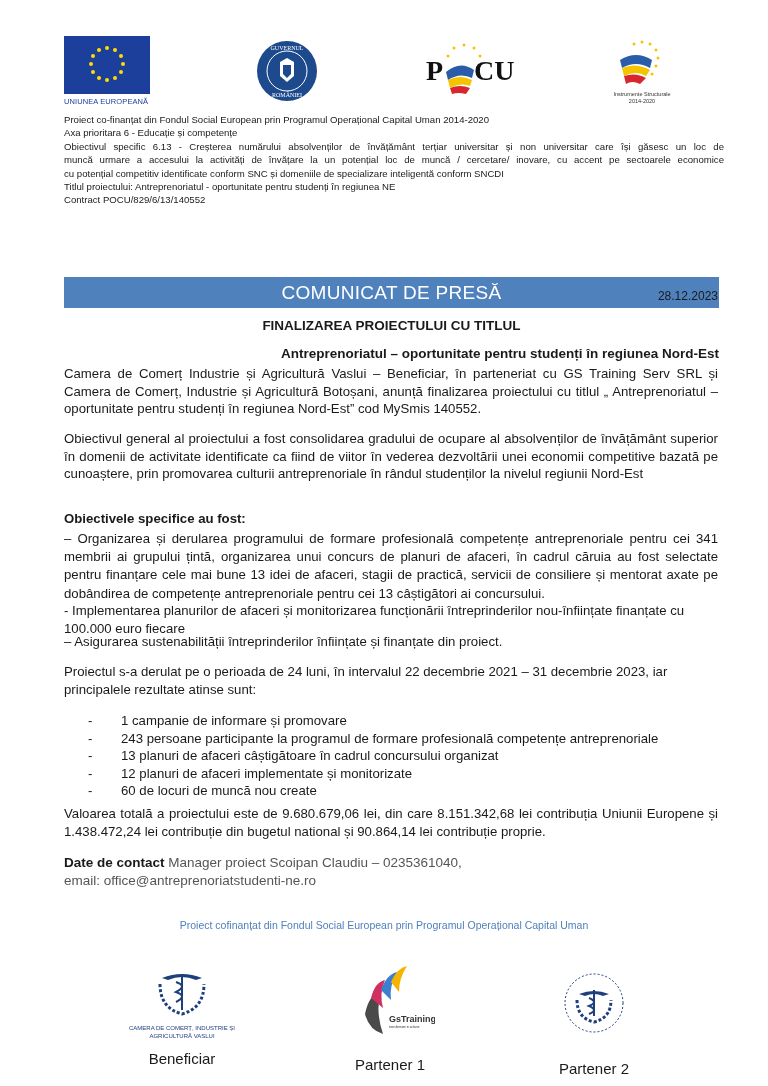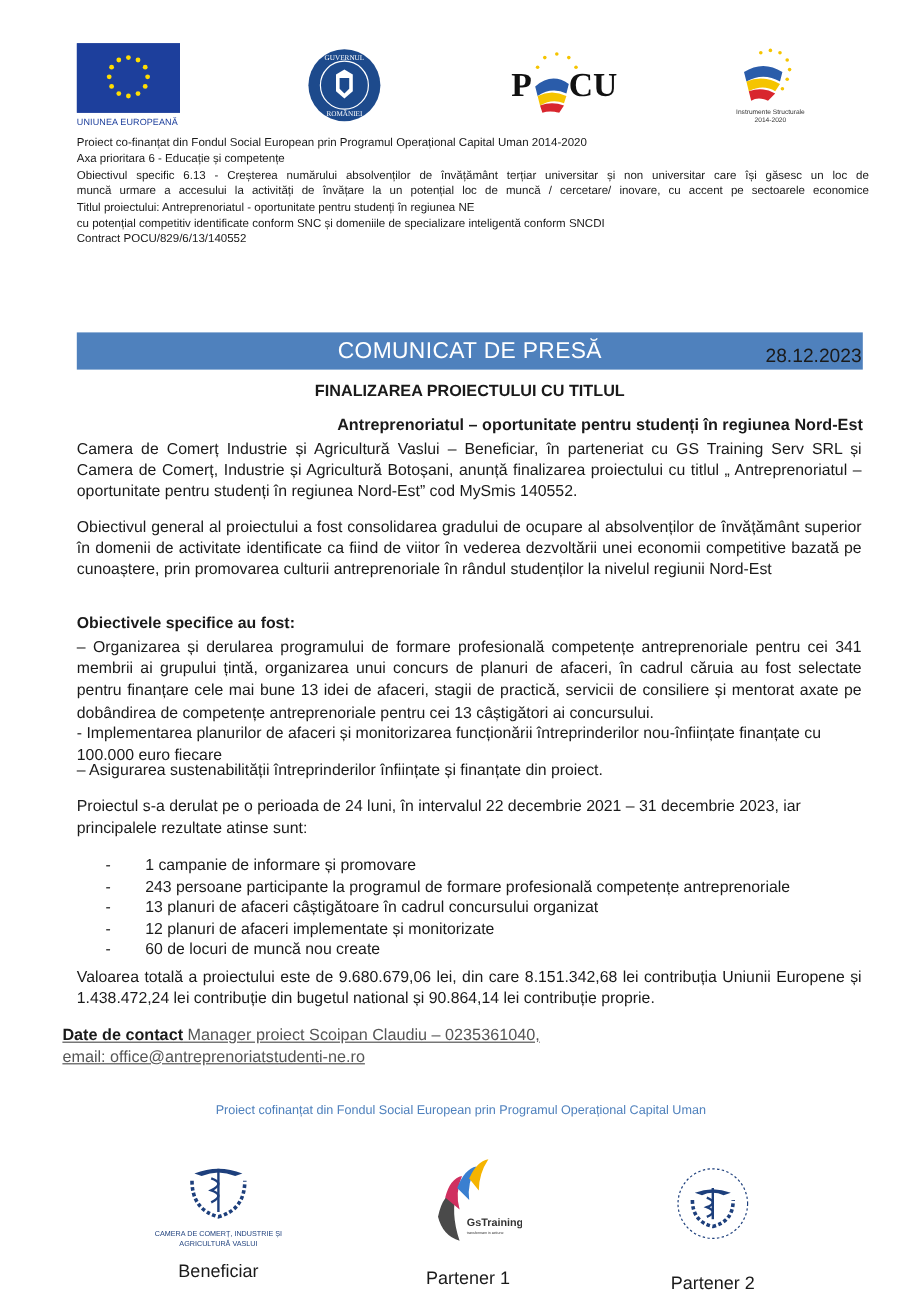--- a/index.html
+++ b/index.html
@@ -15,33 +15,33 @@
 
   
   .intro { position: absolute; left: 64px; top: 113px; width: 660px; font-size: 9.6px; line-height: 13.4px; color: #1a1a1a; }
   .intro p { margin: 0; }
   .intro .just { text-align: justify; text-align-last: justify; }
 
   
   .banner { position: absolute; left: 64px; top: 241px; width: 655px; height: 31px; background: #4f81bd; color: #ffffff; text-align: center; font-size: 19px; line-height: 31px; letter-spacing: 0.3px; margin-top: 36px; }
   .banner span { color: #fff; }
 
-  .date { position: absolute; right: 50px; top: 289px; font-size: 16px; }
+  .date { position: absolute; right: 50px; top: 289px; font-size: 12px; }
 
   .title1 { position: absolute; left: 64px; width: 655px; top: 318px; text-align: center; font-weight: bold; font-size: 13.5px; }
   .title2 { position: absolute; left: 64px; width: 655px; top: 346px; text-align: right; font-weight: bold; font-size: 13.5px; }
 
   .para { position: absolute; left: 64px; width: 654px; font-size: 13.2px; line-height: 17.5px; text-align: justify; margin: 0; }
   .para b { font-weight: normal; }
 
   .results { position: absolute; left: 88px; top: 712px; margin: 0; padding: 0; list-style: none; font-size: 13.2px; line-height: 17.6px; }
   .results li { display: flex; }
   .results .dash { width: 33px; display: inline-block; }
 
-  .contact { position: absolute; left: 52px; top: 854px; font-size: 13.5px; line-height: 17.6px; color: #555; text-decoration: underline; }
+  .contact { position: absolute; left: 64px; top: 854px; font-size: 13.5px; line-height: 17.6px; color: #555; }
   .contact b { color: #1a1a1a; }
 
   .footer-note { position: absolute; left: 64px; width: 640px; top: 919px; text-align: center; font-size: 10.5px; font-weight: normal; color: #4f81bd; }
 
   .partner { position: absolute; width: 140px; text-align: center; }
   .partner .cap { font-size: 15px; color: #1a1a1a; }
 </style>
 </head>
 <body>
 
@@ -116,22 +116,22 @@
     <div>Instrumente Structurale</div>
     <div>2014-2020</div>
   </div>
 </div>
 
 <div class="intro calibri">
   <p>Proiect co-finanțat din Fondul Social European prin Programul Operațional Capital Uman 2014-2020</p>
   <p>Axa prioritara 6 - Educație și competențe</p>
   <p class="just">Obiectivul specific 6.13 - Creșterea numărului absolvenților de învățământ terțiar universitar și non universitar care își găsesc un loc de</p>
   <p class="just">muncă urmare a accesului la activități de învățare la un potențial loc de muncă / cercetare/ inovare, cu  accent  pe  sectoarele  economice</p>
+  <p>cu  potențial  competitiv  identificate  conform SNC și  domeniile de specializare inteligentă conform SNCDI</p>
   <p>Titlul proiectului: Antreprenoriatul - oportunitate pentru studenți în regiunea NE</p>
-  <p>cu  potențial  competitiv  identificate  conform SNC și  domeniile de specializare inteligentă conform SNCDI</p>
   <p>Contract POCU/829/6/13/140552</p>
 </div>
 
 <div class="banner arial">
   <span>COMUNICAT DE PRESĂ</span>
 </div>
 
 <div class="date arial">28.12.2023</div>
 
 <div class="title1 arial">FINALIZAREA PROIECTULUI CU TITLUL</div>

